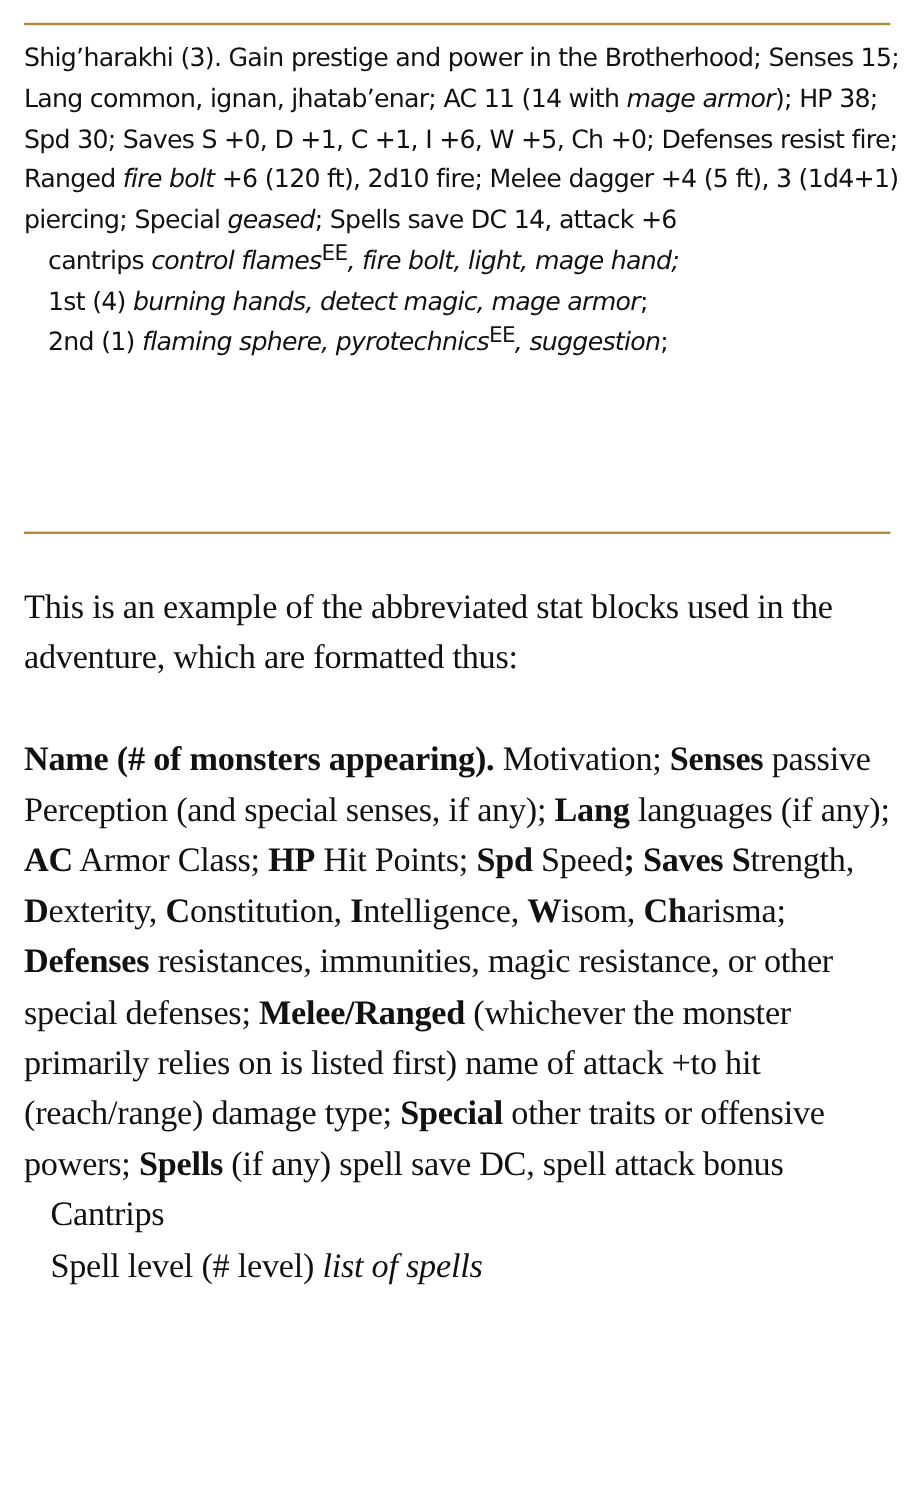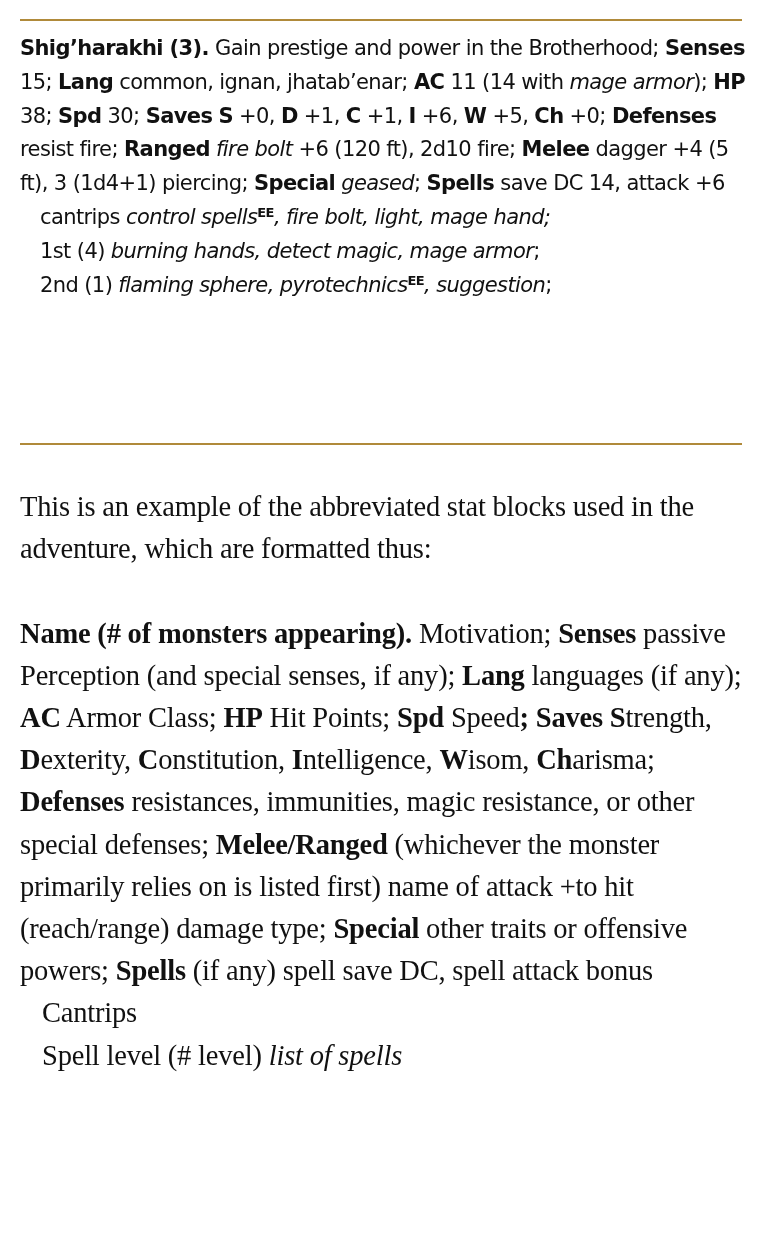--- a/index.html
+++ b/index.html
@@ -6,42 +6,42 @@
   body { width: 764px; height: 1258px; overflow: hidden; position: relative; color: #111; }
   .rule { position: absolute; left: 20px; width: 722px; height: 2px; background: #b08a3a; }
   .rule.top { top: 19px; }
   .rule.bottom { top: 443px; }
   .statblock {
     position: absolute; left: 20px; top: 32px; width: 730px;
     font-family: "DejaVu Sans", sans-serif;
     font-size: 21px; line-height: 33.8px; letter-spacing: -0.6px;
     color: #111;
   }
-  .statblock b { font-weight: bold; text-align: right; }
+  .statblock b { font-weight: normal; text-align: right; }
   .statblock i { font-style: italic; }
-  .statblock sup { font-size: 13px; vertical-align: 7px; line-height: 0; font-weight: bold; }
+  .statblock sup { font-size: 18px; vertical-align: 7px; line-height: 0; }
   .indent { padding-left: 20px; }
   .prose {
     position: absolute; left: 20px; top: 486px; width: 730px;
     font-family: Liberation Serif, serif;
     font-size: 28.5px; line-height: 42.2px; color: #111; letter-spacing: -0.2px;
   }
   .prose p { margin: 0; }
   .prose .gap { height: 42.2px; }
   .prose .indent { padding-left: 22px; }
 </style>
 </head>
 <body>
 
 <div class="rule top" style="background: rgb(176, 138, 58);"></div>
 
 <div class="statblock">
   <div><b>Shig’harakhi (3).</b><span> Gain prestige and power in the Brotherhood; </span><b>Senses</b><span> 15; </span><b>Lang</b><span> common, ignan, jhatab’enar; </span><b>AC</b><span> 11 (14 with </span><i>mage armor</i><span>); </span><b>HP</b><span> 38; </span><b>Spd</b><span> 30; </span><b>Saves</b> <b>S</b><span> +0, </span><b>D</b><span> +1, </span><b>C</b><span> +1, </span><b>I</b><span> +6, </span><b>W</b><span> +5, </span><b>Ch</b><span> +0; </span><b>Defenses</b><span> resist fire; </span><b>Ranged</b> <i>fire bolt</i><span> +6 (120 ft), 2d10 fire; </span><b>Melee</b><span> dagger +4 (5 ft), 3 (1d4+1) piercing; </span><b>Special</b> <i>geased</i><span>; </span><b>Spells</b><span> save DC 14, attack +6</span></div>
 
-  <div class="indent"><span>cantrips </span><i>control spells</i><sup>EE</sup><i>, fire bolt, light, mage hand;</i><span></span></div>
+  <div class="indent"><span>cantrips </span><i>control flames</i><sup>EE</sup><i>, fire bolt, light, mage hand;</i><span></span></div>
 
   <div class="indent"><span>1st (4) </span><i>burning hands, detect magic, mage armor</i><span>;</span></div>
 
   <div class="indent"><span>2nd (1) </span><i>flaming sphere, pyrotechnics</i><sup>EE</sup><i>, suggestion</i><span>;</span></div>
 
 
 
 </div>
 
 <div class="rule bottom" style="background: rgb(176, 138, 58);"></div>

